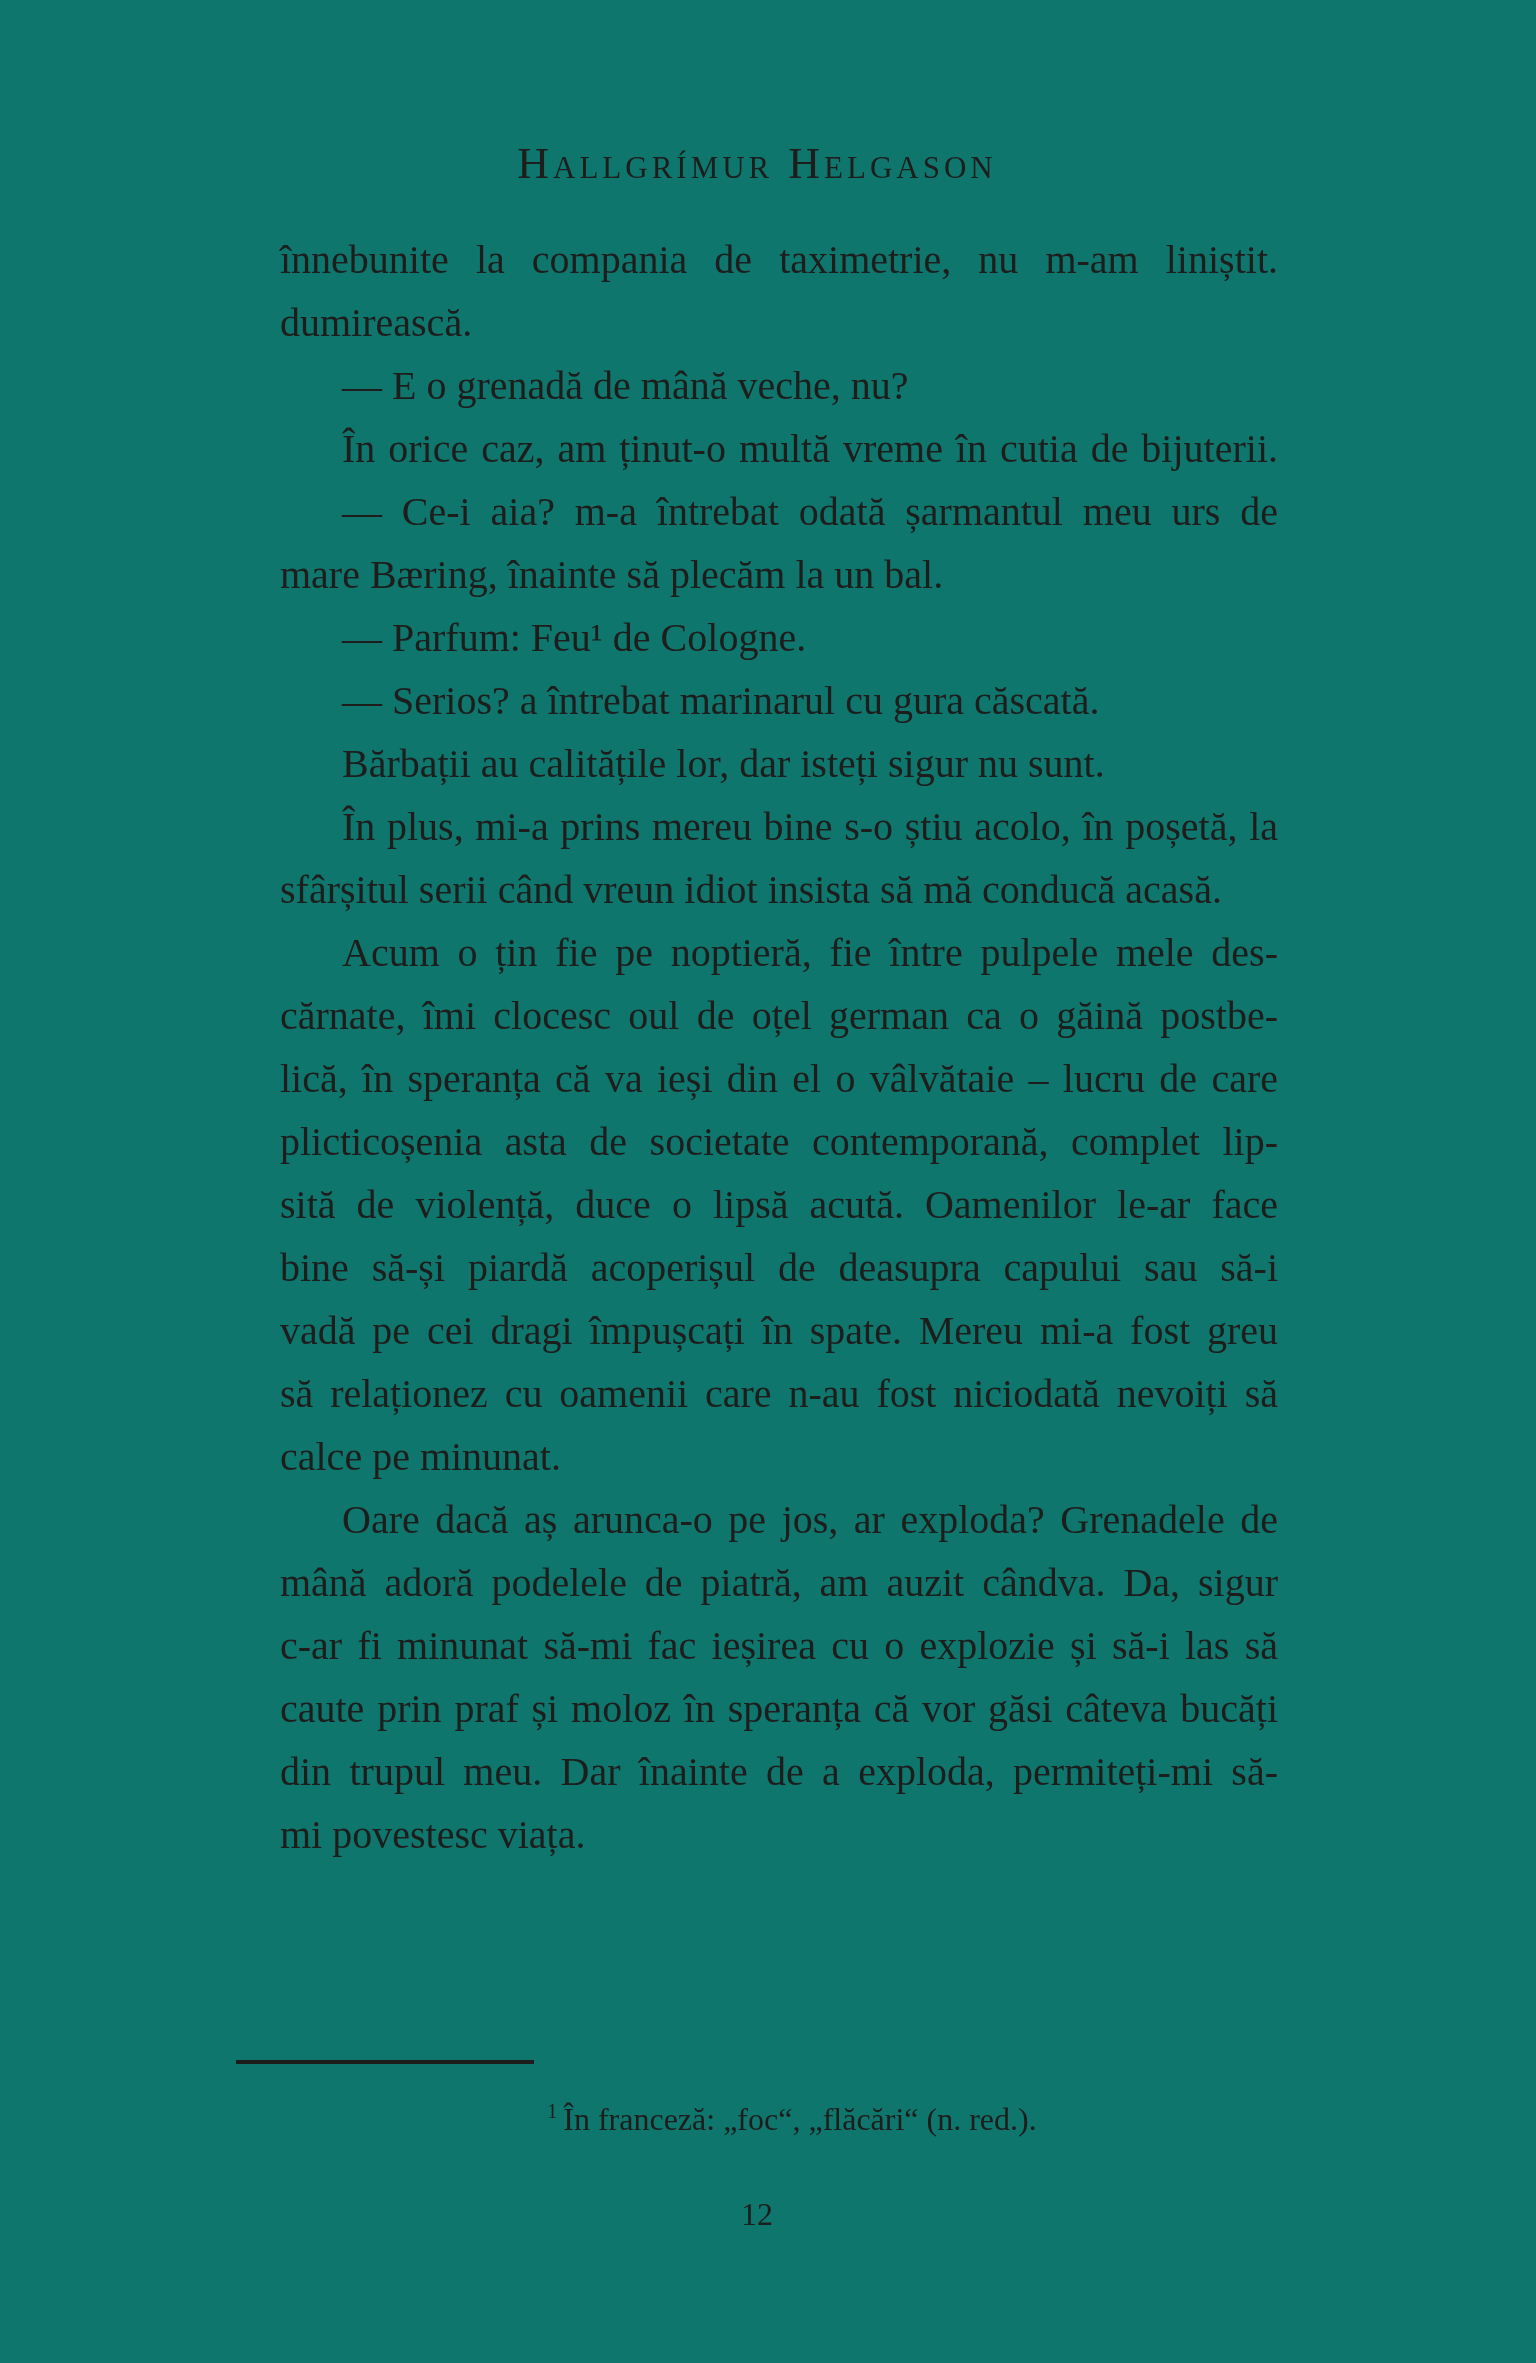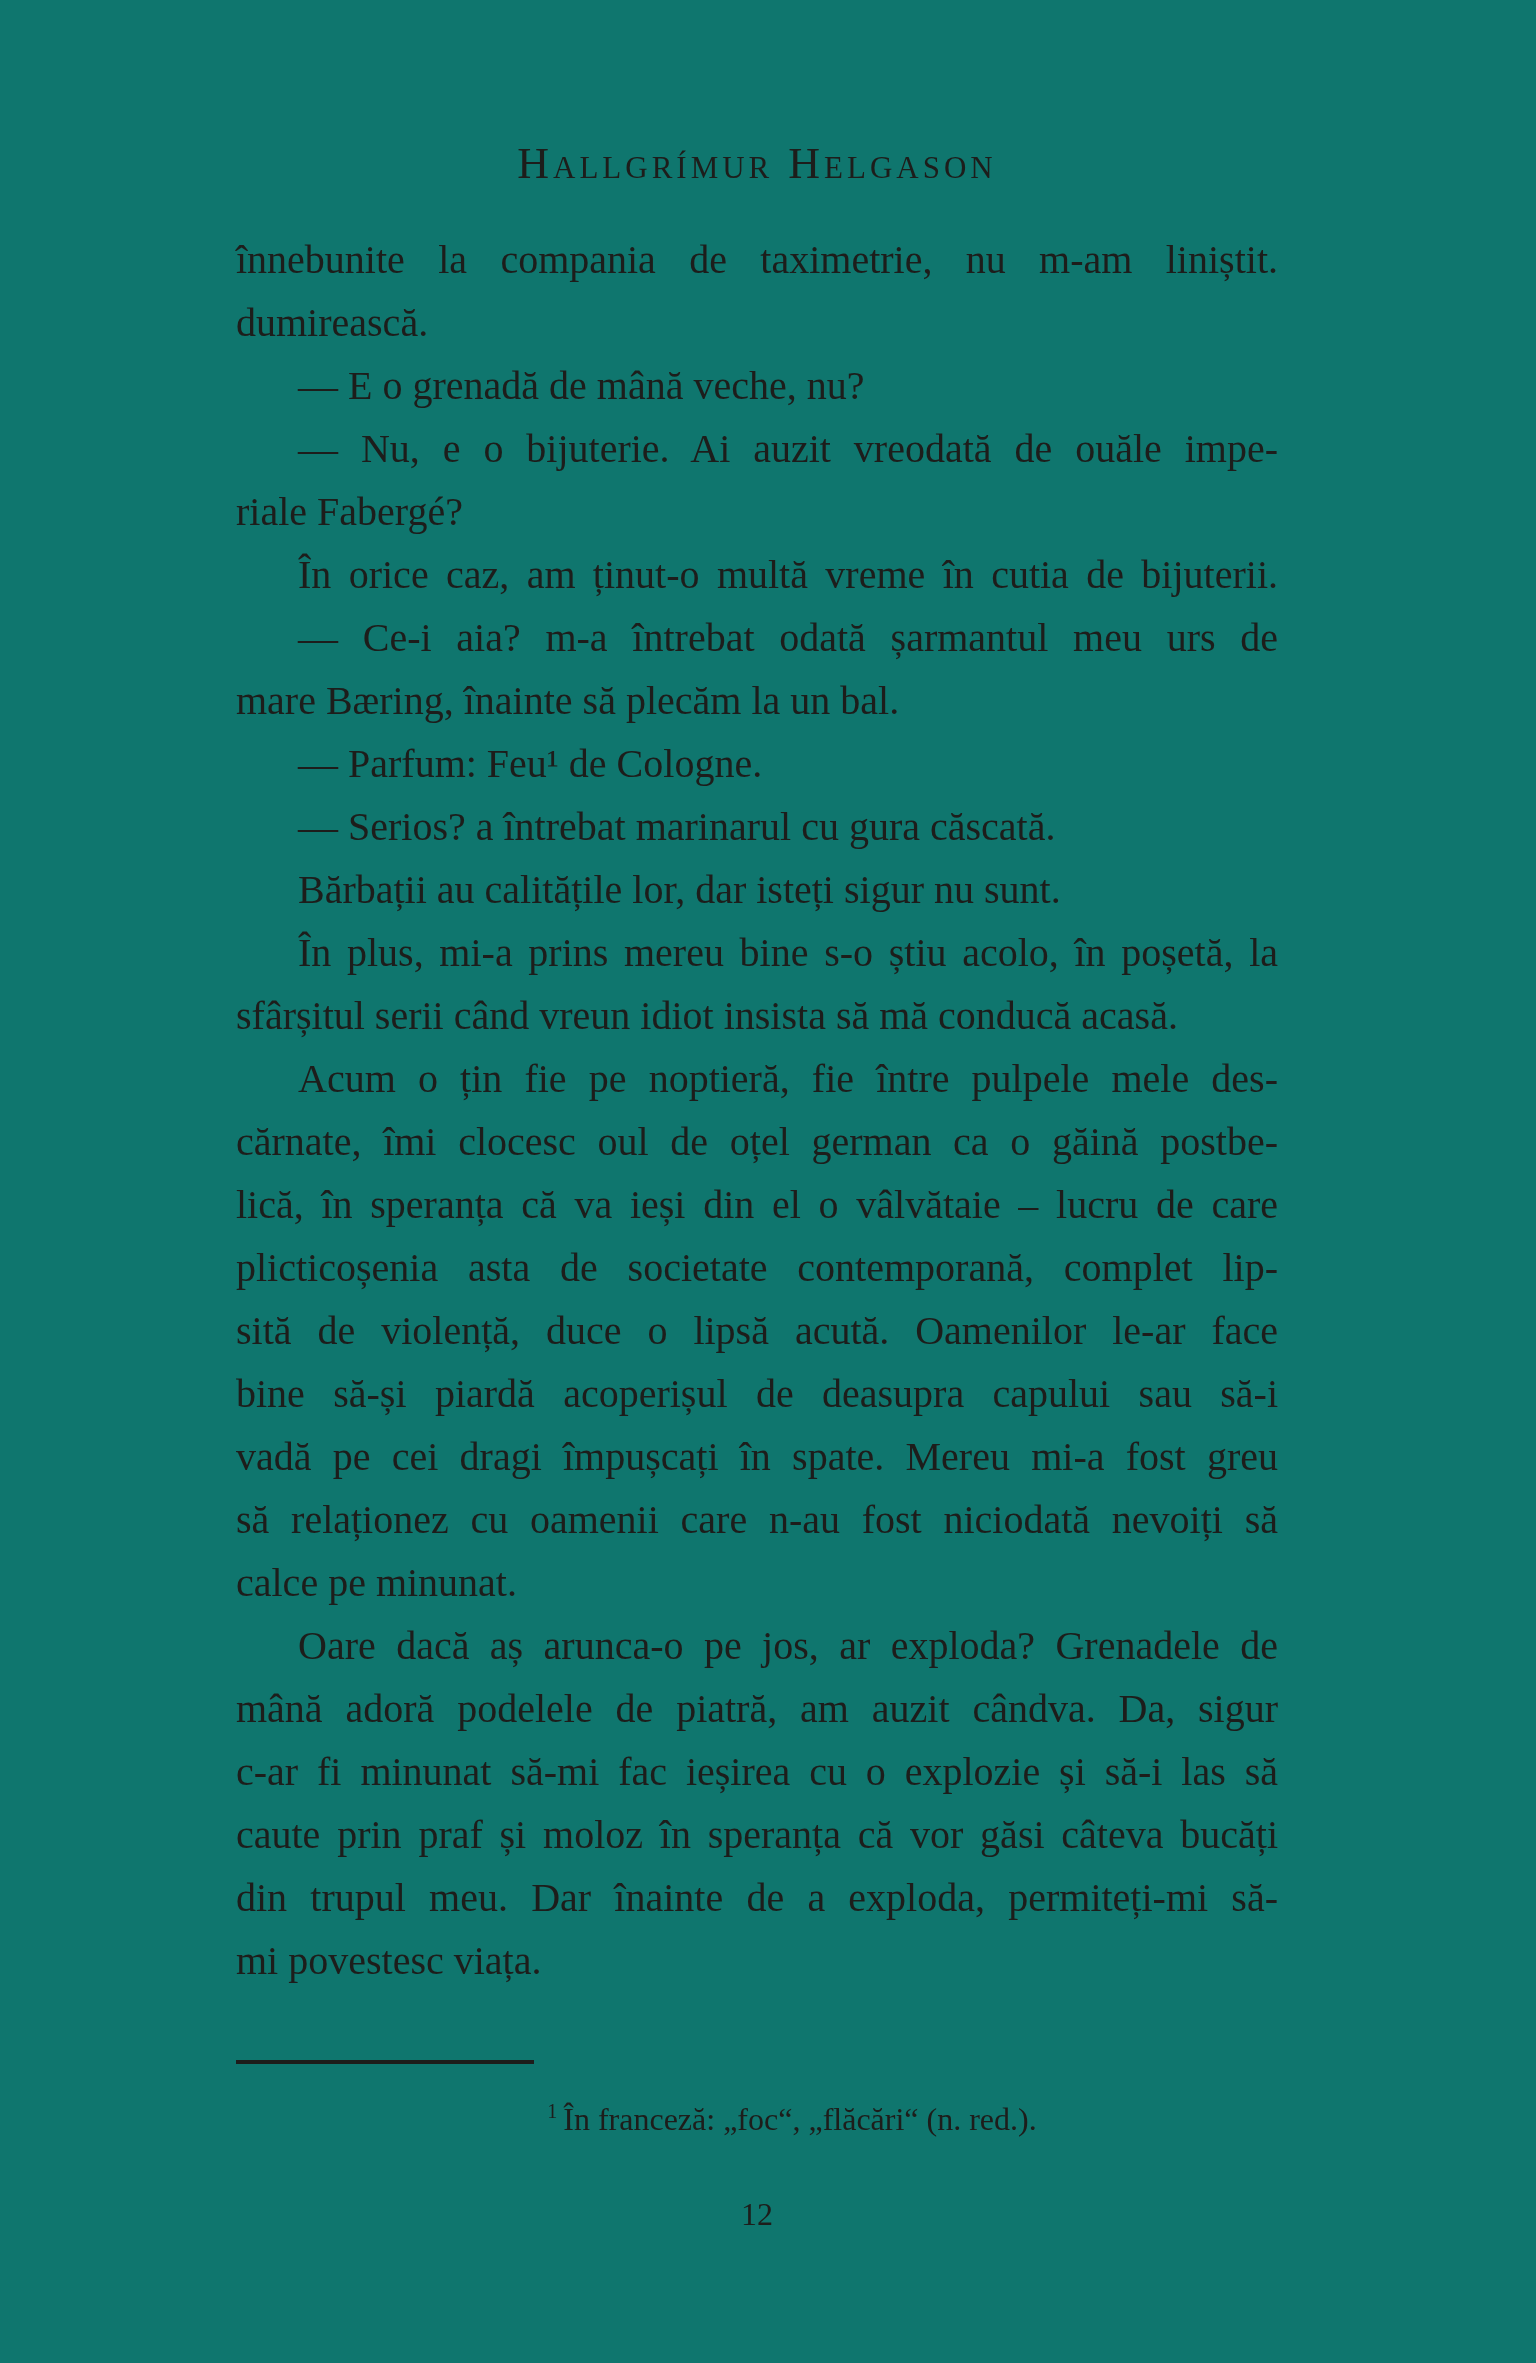--- a/index.html
+++ b/index.html
@@ -32,20 +32,21 @@
     left: 236px;
     top: 228px;
     width: 1042px;
     font-size: 40px;
     line-height: 63px;
   }
   .para { margin: 0; }
   .line {
     white-space: normal;
     text-align: left;
+    margin-left: 44px;
   }
   .line.j {
     text-align: justify;
     text-align-last: justify;
   }
   .line.ind {
     padding-left: 62px;
   }
   .footnote-rule {
     position: absolute;
@@ -88,24 +89,20 @@
 
   <div class="body-text">
       <div class="para">
         <div class="line j">înnebunite la compania de taximetrie, nu m-am liniștit.</div>
         <div class="line">dumirească.</div>
       </div>
       <div class="para">
         <div class="line ind">— E o grenadă de mână veche, nu?</div>
       </div>
       <div class="para">
-        <div class="line j ind">— Nu, e o bijuterie. Ai auzit vreodată de ouăle impe-</div>
-        <div class="line">riale Fabergé?</div>
-      </div>
-      <div class="para">
         <div class="line j ind">În orice caz, am ținut-o multă vreme în cutia de bijuterii.</div>
       </div>
       <div class="para">
         <div class="line j ind">— Ce-i aia? m-a întrebat odată șarmantul meu urs de</div>
         <div class="line">mare Bæring, înainte să plecăm la un bal.</div>
       </div>
       <div class="para">
         <div class="line ind">— Parfum: Feu¹ de Cologne.</div>
       </div>
       <div class="para">

